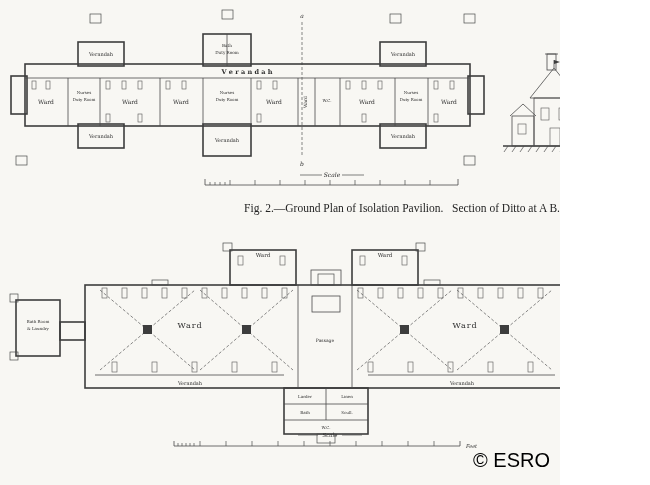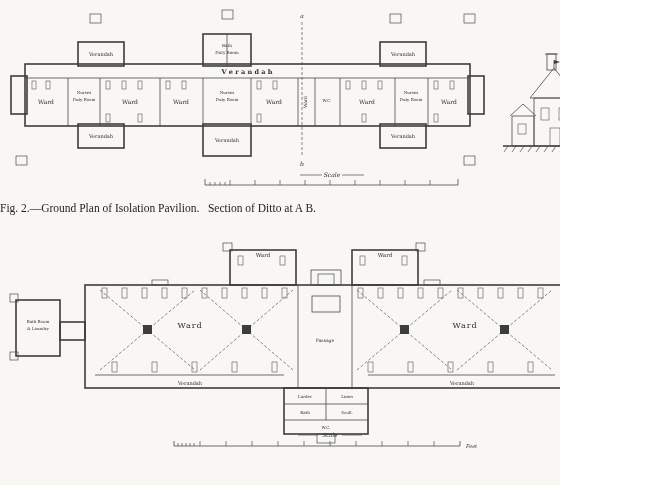--- a/index.html
+++ b/index.html
@@ -1,20 +1,20 @@
 <!DOCTYPE html>
 <html><head>
 <meta charset="utf-8">
 <style>
   html,body{margin:0;padding:0;background:#ffffff;}
   .sheet{position:relative;width:560px;height:485px;background:#f8f7f3;overflow:hidden;
          font-family:"Liberation Serif", serif;}
   svg{position:absolute;left:0;}
   svg text{font-family:"DejaVu Serif", serif;fill:#2e2e2e;}
-  .cap{position:absolute;width:100%;text-align:left;font-family:"Liberation Serif", serif;
+  .cap{position:absolute;width:100%;text-align:right;font-family:"Liberation Serif", serif;
        font-size:11.5px;color:#242424;white-space:pre;}
   .wall{fill:none;stroke:#3d3d3d;stroke-width:1.6;}
   .part{fill:none;stroke:#4a4a4a;stroke-width:0.8;}
   .thin{fill:none;stroke:#4a4a4a;stroke-width:0.7;}
   .dash{fill:none;stroke:#555;stroke-width:0.7;stroke-dasharray:3 2;}
   .bed{fill:none;stroke:#555;stroke-width:0.6;}
   .post{fill:#3d3d3d;stroke:none;}
   .wm{position:absolute;right:10px;top:449px;font-family:"Liberation Sans", sans-serif;
       font-size:20px;color:#000;}
 </style>
@@ -307,14 +307,15 @@
           <line x1="356" y1="211" x2="356" y2="216"></line>
         <line x1="382" y1="211" x2="382" y2="216"></line>
           <line x1="408" y1="211" x2="408" y2="216"></line>
         <line x1="434" y1="211" x2="434" y2="216"></line>
       </g>
       <text x="466" y="218" font-size="5" text-anchor="start" font-style="italic">Feet</text>
     </g>
   </svg>
 
 
+  <div class="wm">© ESRO</div>
 
 </div>
 
 </body></html>

